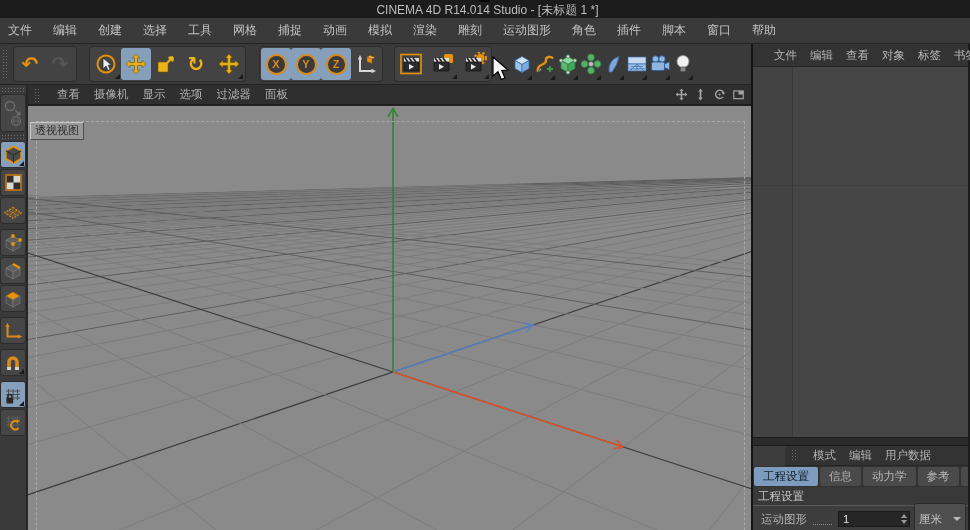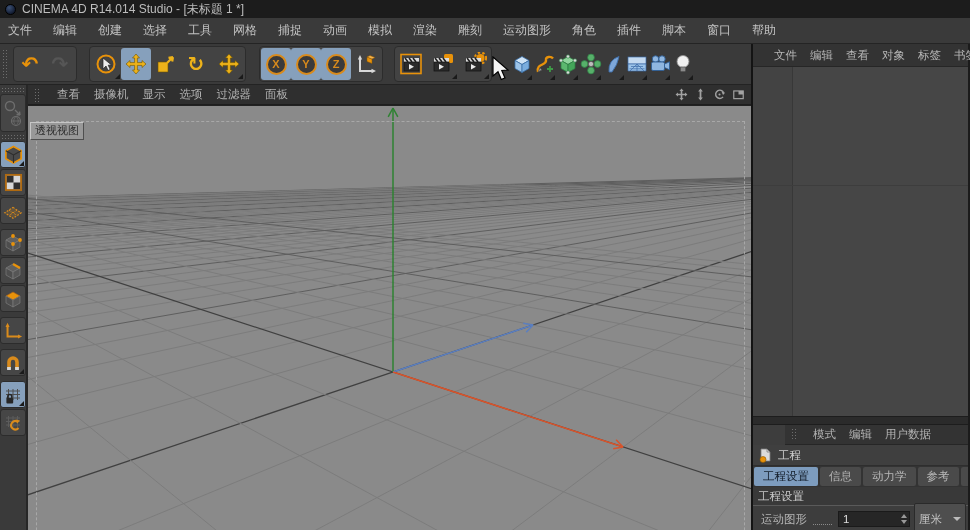--- a/index.html
+++ b/index.html
@@ -1,21 +1,21 @@
 <!DOCTYPE html>
 <html><head>
 <meta charset="utf-8">
 <style>
   * { margin:0; padding:0; box-sizing:border-box; }
   html,body { width:970px; height:530px; overflow:hidden; background:#111; }
   body { font-family:"Liberation Sans","DejaVu Sans",sans-serif; }
   .window { position:relative; width:970px; height:530px; background:#1b1b1b; overflow:hidden; }
 
   
-  .titlebar { height:18px; background:#1c1c1c; display:flex; align-items:center; padding-left:5px; }
+  .titlebar { height:18px; background:#1c1c1c; display:flex; align-items:center; padding-left:5px;flex-direction:column; }
   .logo { width:11px; height:11px; border-radius:50%; background:radial-gradient(circle at 35% 30%, #3d5277, #131d33 70%); margin-right:6px; border:1px solid #000; }
   .title-text { color:#bdbdbd; font-size:12px; white-space:nowrap; }
 
   
   .menubar { height:26px; background:#3a3a3a; border-bottom:1px solid #242424; display:flex; align-items:center; padding-left:8px; gap:21px; }
   .menubar span { color:#c2c2c2; font-size:12px; cursor:default; white-space:nowrap; }
 
   .main-row { display:flex; height:486px; }
   .left-col { width:753px; display:flex; flex-direction:column; border-right:2px solid #141414; }
 
@@ -580,28 +580,20 @@
       </div>
 
       <div class="splitter"></div>
 
       <div class="pnl-menubar" style="height:20px;margin-left:32px;">
         <div class="grip-v" style="height:13px;"></div>
         <span class="mitem">模式</span>
         <span class="mitem">编辑</span>
         <span class="mitem">用户数据</span>
       </div>
-      <div class="am-objrow">
-        <svg width="15" height="15" viewBox="0 0 15 15">
-          <path d="M3 1 H9 L12 4 V13 H3 Z" fill="#dcdcdc" stroke="#7e7e7e" stroke-width="0.8"></path>
-          <path d="M9 1 V4 H12" fill="none" stroke="#7e7e7e" stroke-width="0.8"></path>
-          <circle cx="5" cy="11.5" r="3" fill="#e8920a" stroke="#8a5500" stroke-width="0.6"></circle>
-        </svg>
-        <span>工程</span>
-      </div>
       <div class="am-tabs">
         <div class="am-tab active">工程设置</div>
         <div class="am-tab">信息</div>
         <div class="am-tab">动力学</div>
         <div class="am-tab">参考</div>
         <div class="am-tab">待办</div>
       </div>
       <div class="am-section">
         <span>工程设置</span>
       </div>

